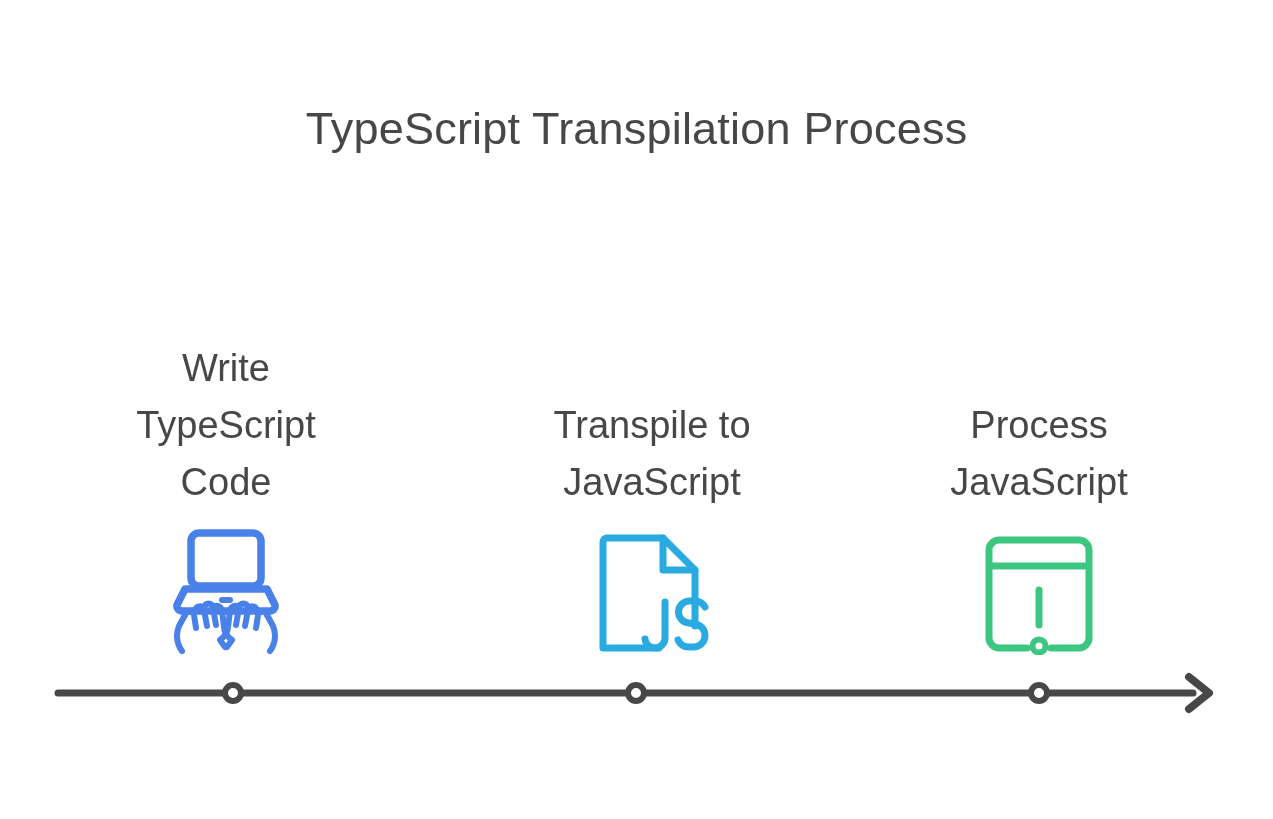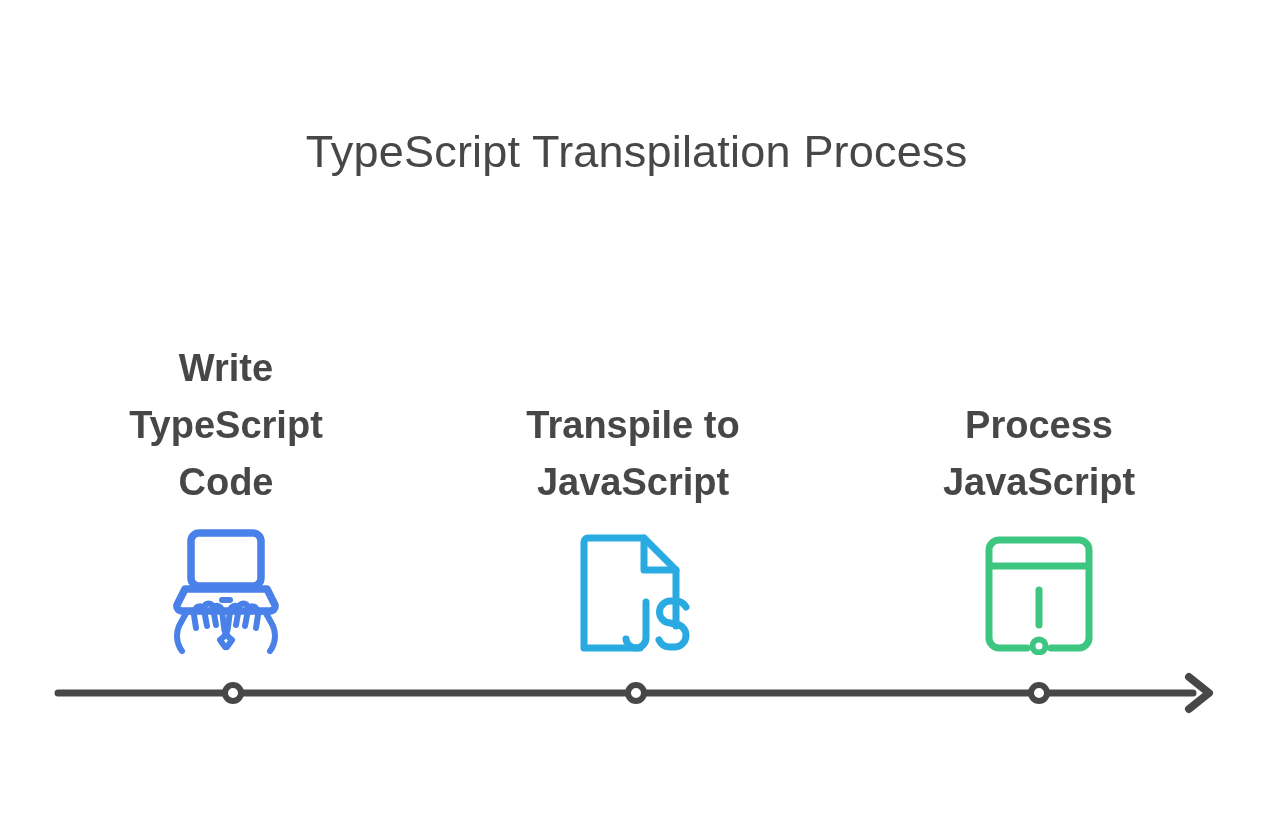--- a/index.html
+++ b/index.html
@@ -18,54 +18,54 @@
 
   #diagram {
     position: absolute;
     inset: 0;
   }
 
   
   .title {
     position: absolute;
     left: 0;
-    top: 126px;
+    top: 103px;
     width: 1273px;
     text-align: center;
     font-size: 45px;
     font-weight: 400;
     color: #474747;
     letter-spacing: 0.2px;
     white-space: nowrap;
   }
 
   
   .step {
     position: absolute;
     top: 340px;
     width: 330px;
     text-align: center;
   }
   .step-label {
     font-size: 38px;
     line-height: 57px;
-    font-weight: 700;
+    font-weight: 400;
     color: #474747;
     white-space: pre-line;
   }
   .step-icon {
     margin-top: 14px;
     height: 130px;
     display: flex;
     align-items: flex-end;
     justify-content: center;
   }
 
   #step-0 { left: 61px;  }
-  #step-1 { left: 468px; }
+  #step-1 { left: 487px; }
   #step-2 { left: 874px; }
 
   #step-0 .step-label { padding-top: 0px; }
   #step-1 .step-label,
   #step-2 .step-label { padding-top: 57px; }
 
   
   .timeline {
     position: absolute;
     left: 0;

